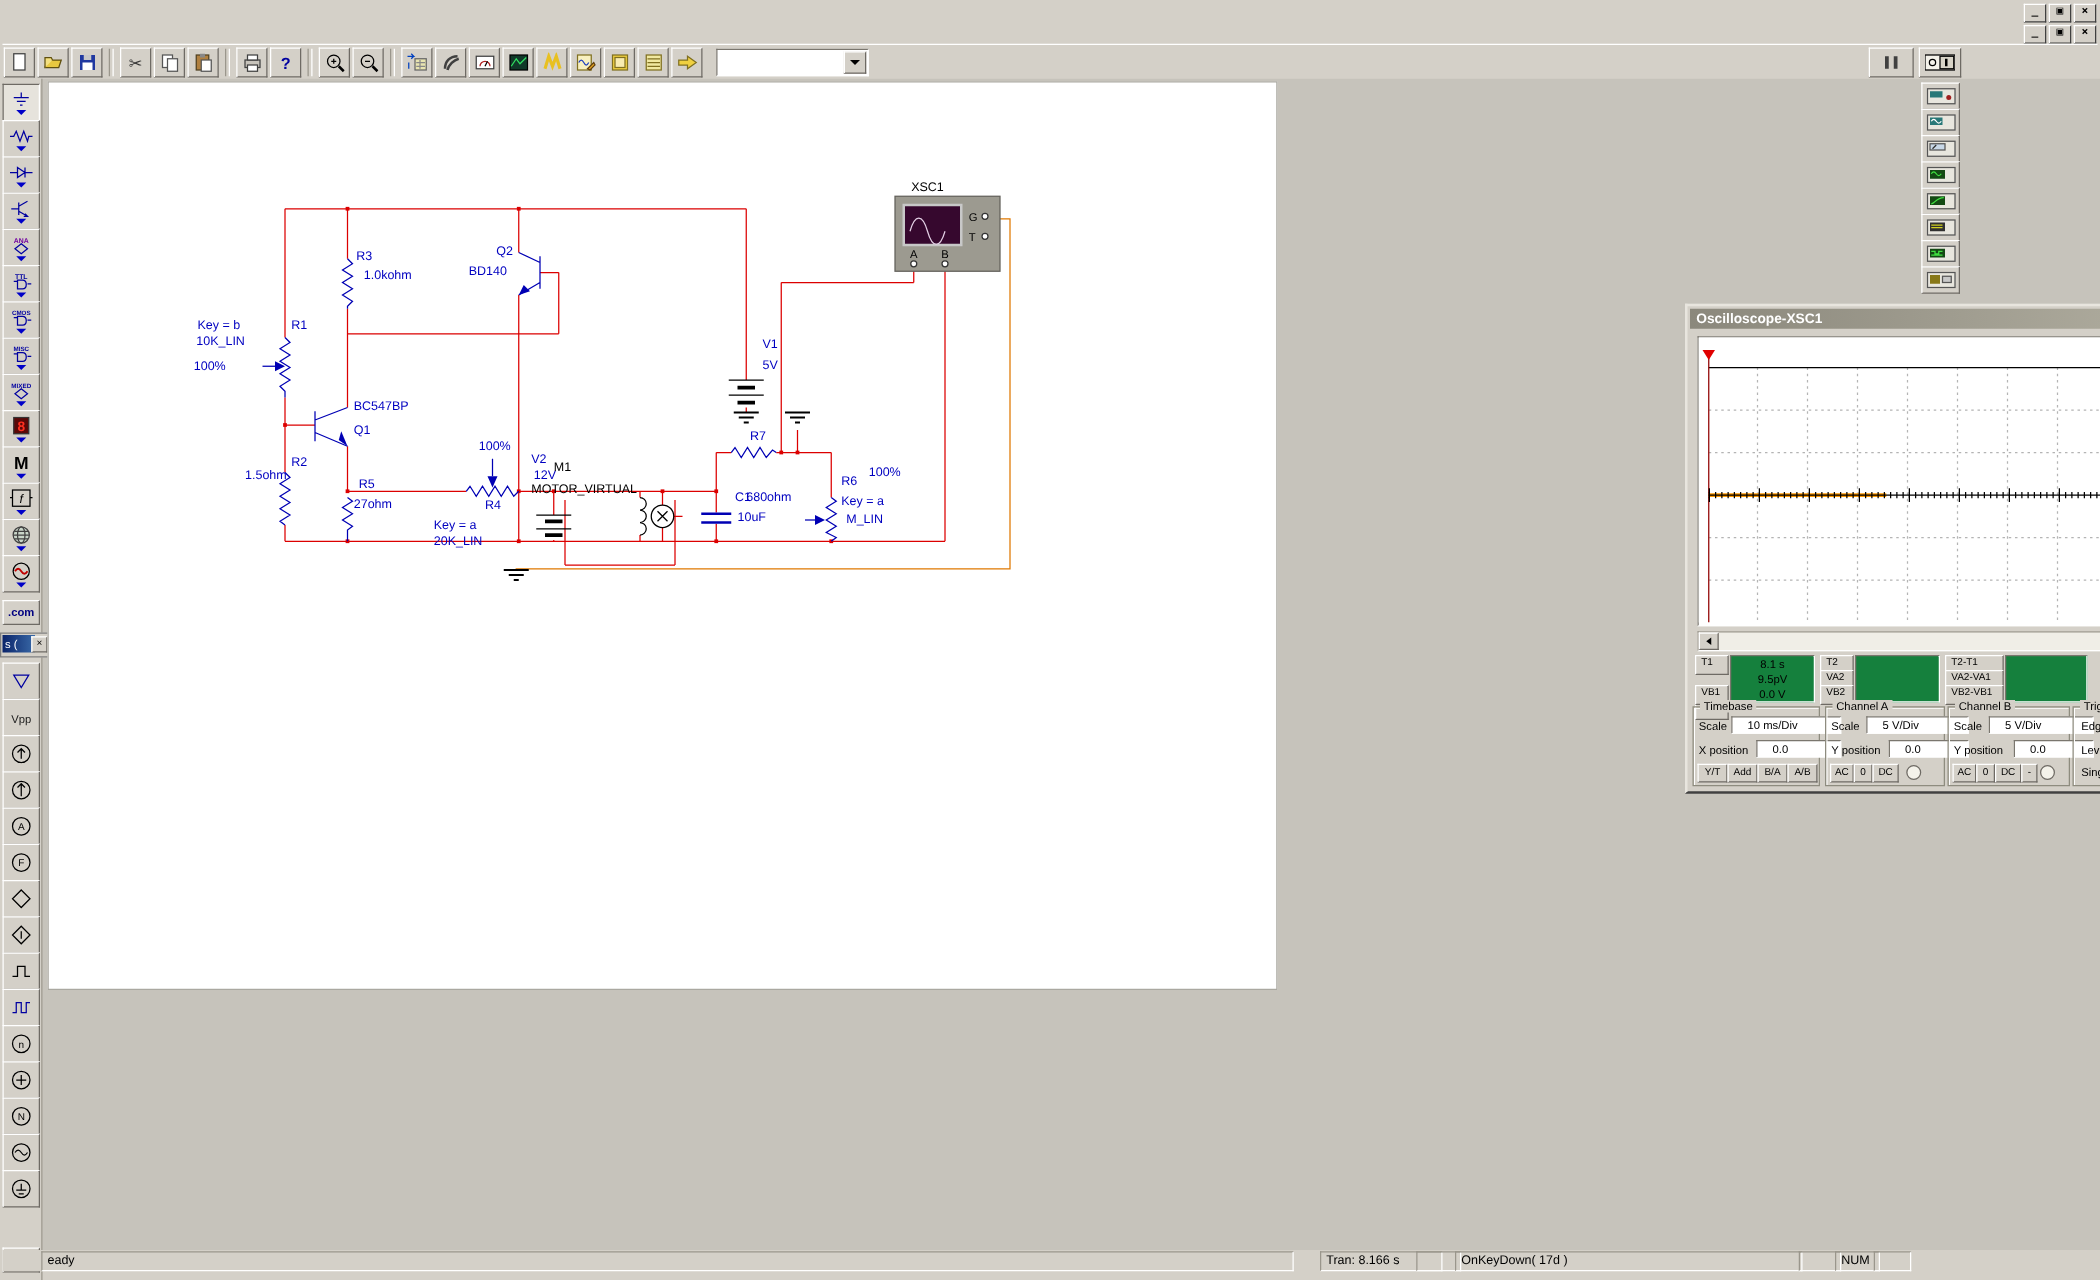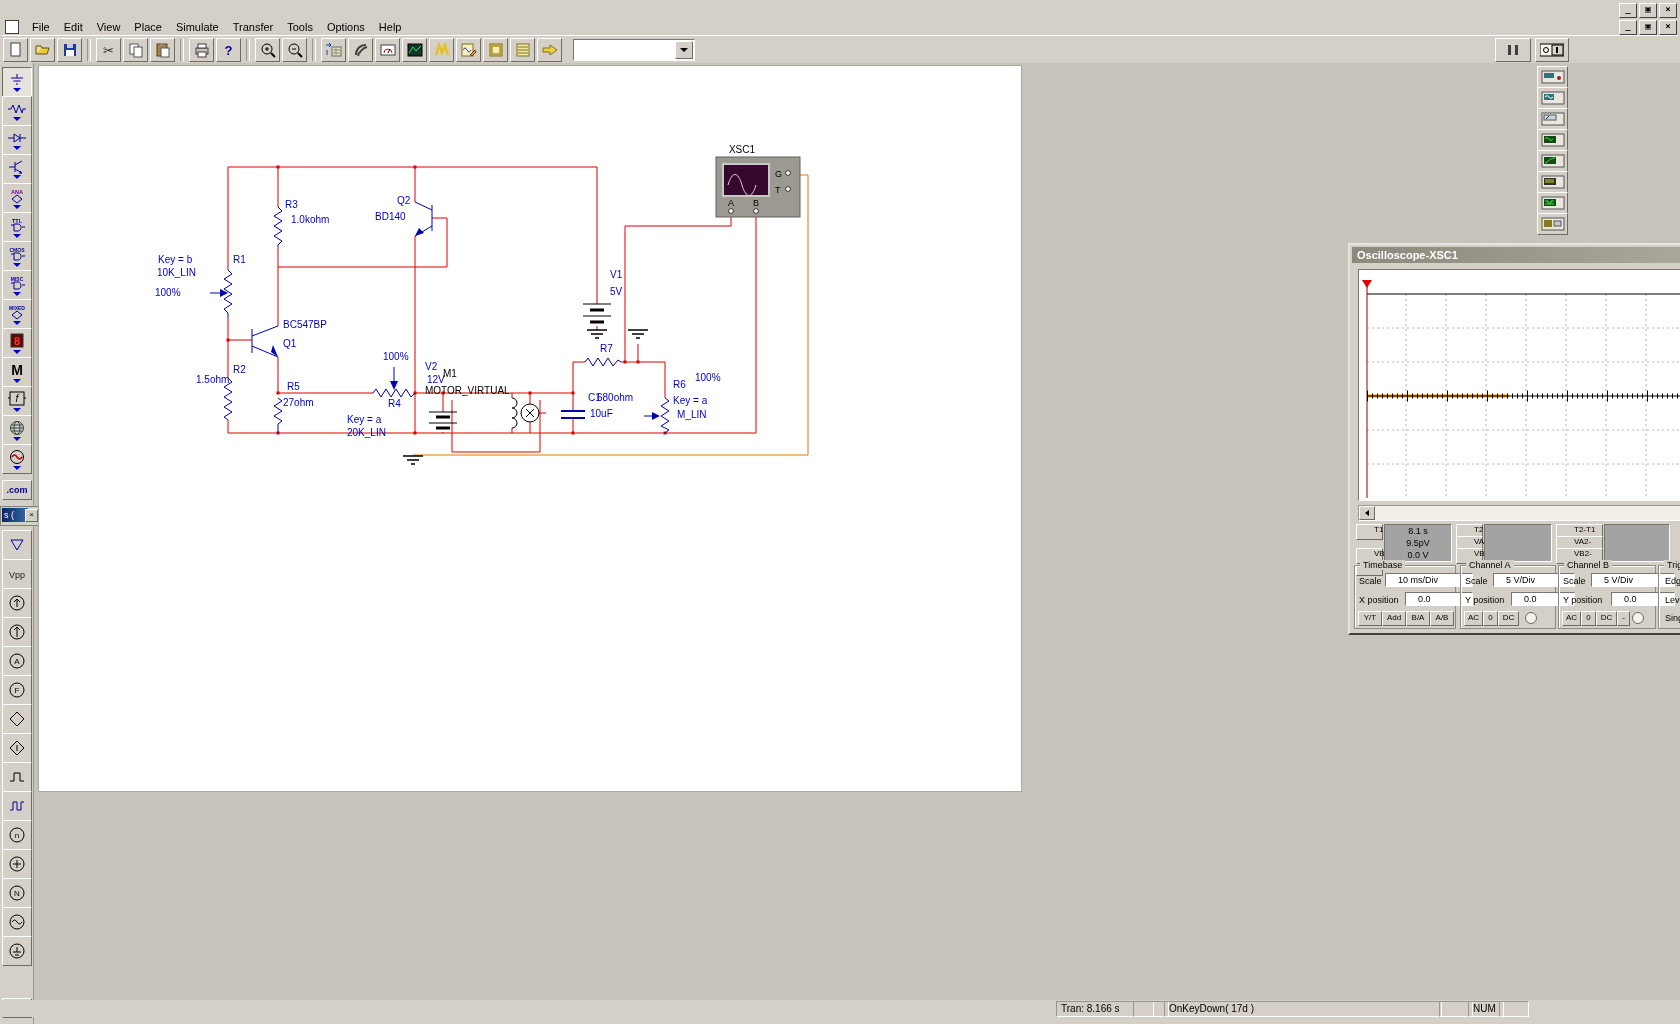--- a/index.html
+++ b/index.html
@@ -44,22 +44,22 @@
   .osc-title{position:absolute;left:2px;top:2px;right:2px;height:16px;
     background:linear-gradient(90deg,#8b887c,#b3b0a2);color:#fff;font-weight:bold;font-size:11px;
     line-height:16px;padding-left:5px;}
   .osc-display{position:absolute;left:8px;top:24px;width:404px;height:230px;}
   .osc-scroll{position:absolute;left:8px;top:260px;width:404px;height:14px;background:#f0eee7;
     border:1px solid;border-color:#9a968c #fff #fff #9a968c;}
   .sbtn{position:absolute;left:0;top:0;width:14px;height:12px;background:#d4d0c8;
     border:1px solid;border-color:#fff #6e6a64 #6e6a64 #fff;display:flex;align-items:center;justify-content:center;}
   .tri-left{width:0;height:0;border-top:3px solid transparent;border-bottom:3px solid transparent;border-right:4px solid #000;}
   .ro-label{position:absolute;width:100%;height:16px;background:#d4d0c8;border:1px solid;
-    border-color:#fff #6e6a64 #6e6a64 #fff;font-size:8px;line-height:10px;padding-left:17px;box-sizing:border-box;}
-  .ro-box{position:absolute;background:#a3a3a3;border:1px solid;border-color:#7a766e #fff #fff #7a766e;}
+    border-color:#fff #6e6a64 #6e6a64 #fff;font-size:8px;line-height:10px;padding-left:4px;box-sizing:border-box;}
+  .ro-box{position:absolute;background:#15803d;border:1px solid;border-color:#7a766e #fff #fff #7a766e;}
   .ro-val{height:12px;font-size:9px;text-align:center;line-height:12px;}
   .gbox{position:absolute;top:320px;height:62px;border:1px solid #8e8c7f;box-shadow:1px 1px 0 #fff inset;}
   .gcap{position:absolute;top:-6px;left:5px;background:#d4d0c8;padding:0 3px;font-size:9px;}
   .glabel{position:absolute;font-size:9px;}
   .ginput{position:absolute;background:#fff;border:1px solid;border-color:#7a766e #fff #fff #7a766e;
     font-size:9px;padding:1px 12px;white-space:nowrap;overflow:hidden;}
   .gbtn{position:absolute;top:45px;height:13px;background:#d4d0c8;border:1px solid;
     border-color:#fff #6e6a64 #6e6a64 #fff;font-size:8px;text-align:center;line-height:11px;}
   .gcirc{position:absolute;top:46px;width:10px;height:10px;border-radius:50%;background:#f4f2ea;
     border:1px solid #6e6a64;}
@@ -80,32 +80,20 @@
 <body>
 
 <div id="screen">
 
   <div class="winbtns" style="top:3px;">
     <div class="wbtn">_</div>
     <div class="wbtn">▣</div>
     <div class="wbtn">×</div>
   </div>
 
-  <div class="abs menubar">
-    <span class="docicon"></span>
-    <span class="menuitem">File</span>
-    <span class="menuitem">Edit</span>
-    <span class="menuitem">View</span>
-    <span class="menuitem">Place</span>
-    <span class="menuitem">Simulate</span>
-    <span class="menuitem">Transfer</span>
-    <span class="menuitem">Tools</span>
-    <span class="menuitem">Options</span>
-    <span class="menuitem">Help</span>
-  </div>
   <div class="winbtns" style="top:20px;">
     <div class="wbtn">_</div>
     <div class="wbtn">▣</div>
     <div class="wbtn">×</div>
   </div>
 
   <div class="abs toolbar">
     <div class="tb">
         <svg width="16" height="16">
           <rect x="3" y="1" width="9" height="13" fill="#fff" stroke="#404040"></rect>
@@ -731,20 +719,21 @@
 
     <div class="gbox" style="left:308px;width:108px;">
       <div class="gcap">Trig</div>
       <div class="glabel" style="left:6px;top:10px;">Edge</div>
       <div class="glabel" style="left:6px;top:29px;">Leve</div>
       <div class="glabel" style="left:6px;top:47px;">Sing</div>
     </div>
   </div>
 
   <div class="abs statusbar">
+    <div class="spanel" style="left:31px;width:992px;">eady</div>
     <div class="spanel" style="left:1034px;width:88px;margin-left:20px;">Tran: 8.166 s</div>
     <div class="spanel" style="left:1131px;width:26px;"></div>
     <div class="spanel" style="left:1162px;width:268px;">OnKeyDown( 17d )</div>
     <div class="spanel" style="left:1437px;width:24px;"></div>
     <div class="spanel" style="left:1466px;width:26px;">NUM</div>
     <div class="spanel" style="left:1497px;width:20px;"></div>
   </div>
 
 </div>
 

